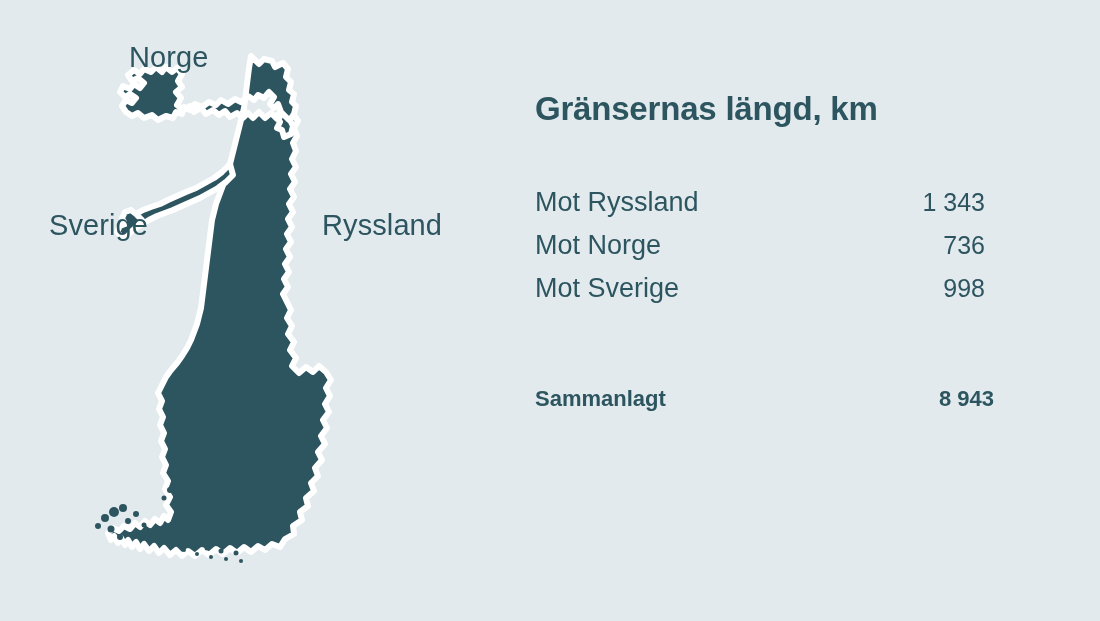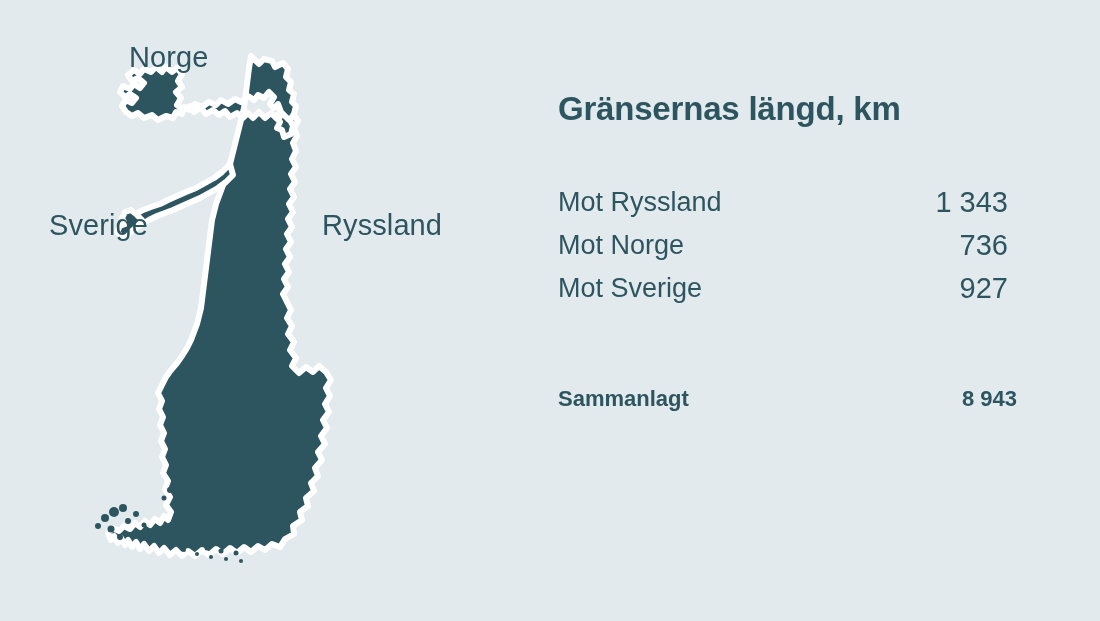--- a/index.html
+++ b/index.html
@@ -44,21 +44,21 @@
     letter-spacing: 0.1px;
     white-space: nowrap;
   }
   #label-norge   { left: 129px; top: 41px; }
   #label-sverige { left: 49px;  top: 209px; }
   #label-ryssland{ left: 322px; top: 209px; }
 
   
   #data-panel {
     position: absolute;
-    left: 558px;
+    left: 535px;
     top: 0;
     width: 470px;
     height: 549px;
   }
   #panel-title {
     position: absolute;
     left: 0;
     top: 90px;
     font-size: 33px;
     font-weight: 700;
@@ -85,21 +85,21 @@
     font-size: 27px;
     font-weight: 400;
     color: #2d5560;
     white-space: nowrap;
     line-height: 33px;
   }
   .row-value {
     position: absolute;
     right: 9px;
     top: 0;
-    font-size: 29px;
+    font-size: 25px;
     font-weight: 400;
     color: #2d5560;
     white-space: nowrap;
     line-height: 33px;
   }
   #total-row {
     position: absolute;
     left: 0;
     top: 382px;
     width: 459px;
@@ -258,21 +258,21 @@
         <span class="row-value">1 343</span>
       </div>
 
       <div class="data-row">
         <span class="row-label">Mot Norge</span>
         <span class="row-value">736</span>
       </div>
 
       <div class="data-row">
         <span class="row-label">Mot Sverige</span>
-        <span class="row-value">927</span>
+        <span class="row-value">998</span>
       </div>
 
     </div>
 
     <div id="total-row">
       <span class="row-label">Sammanlagt</span>
       <span class="row-value">8 943</span>
     </div>
   </div>
 

